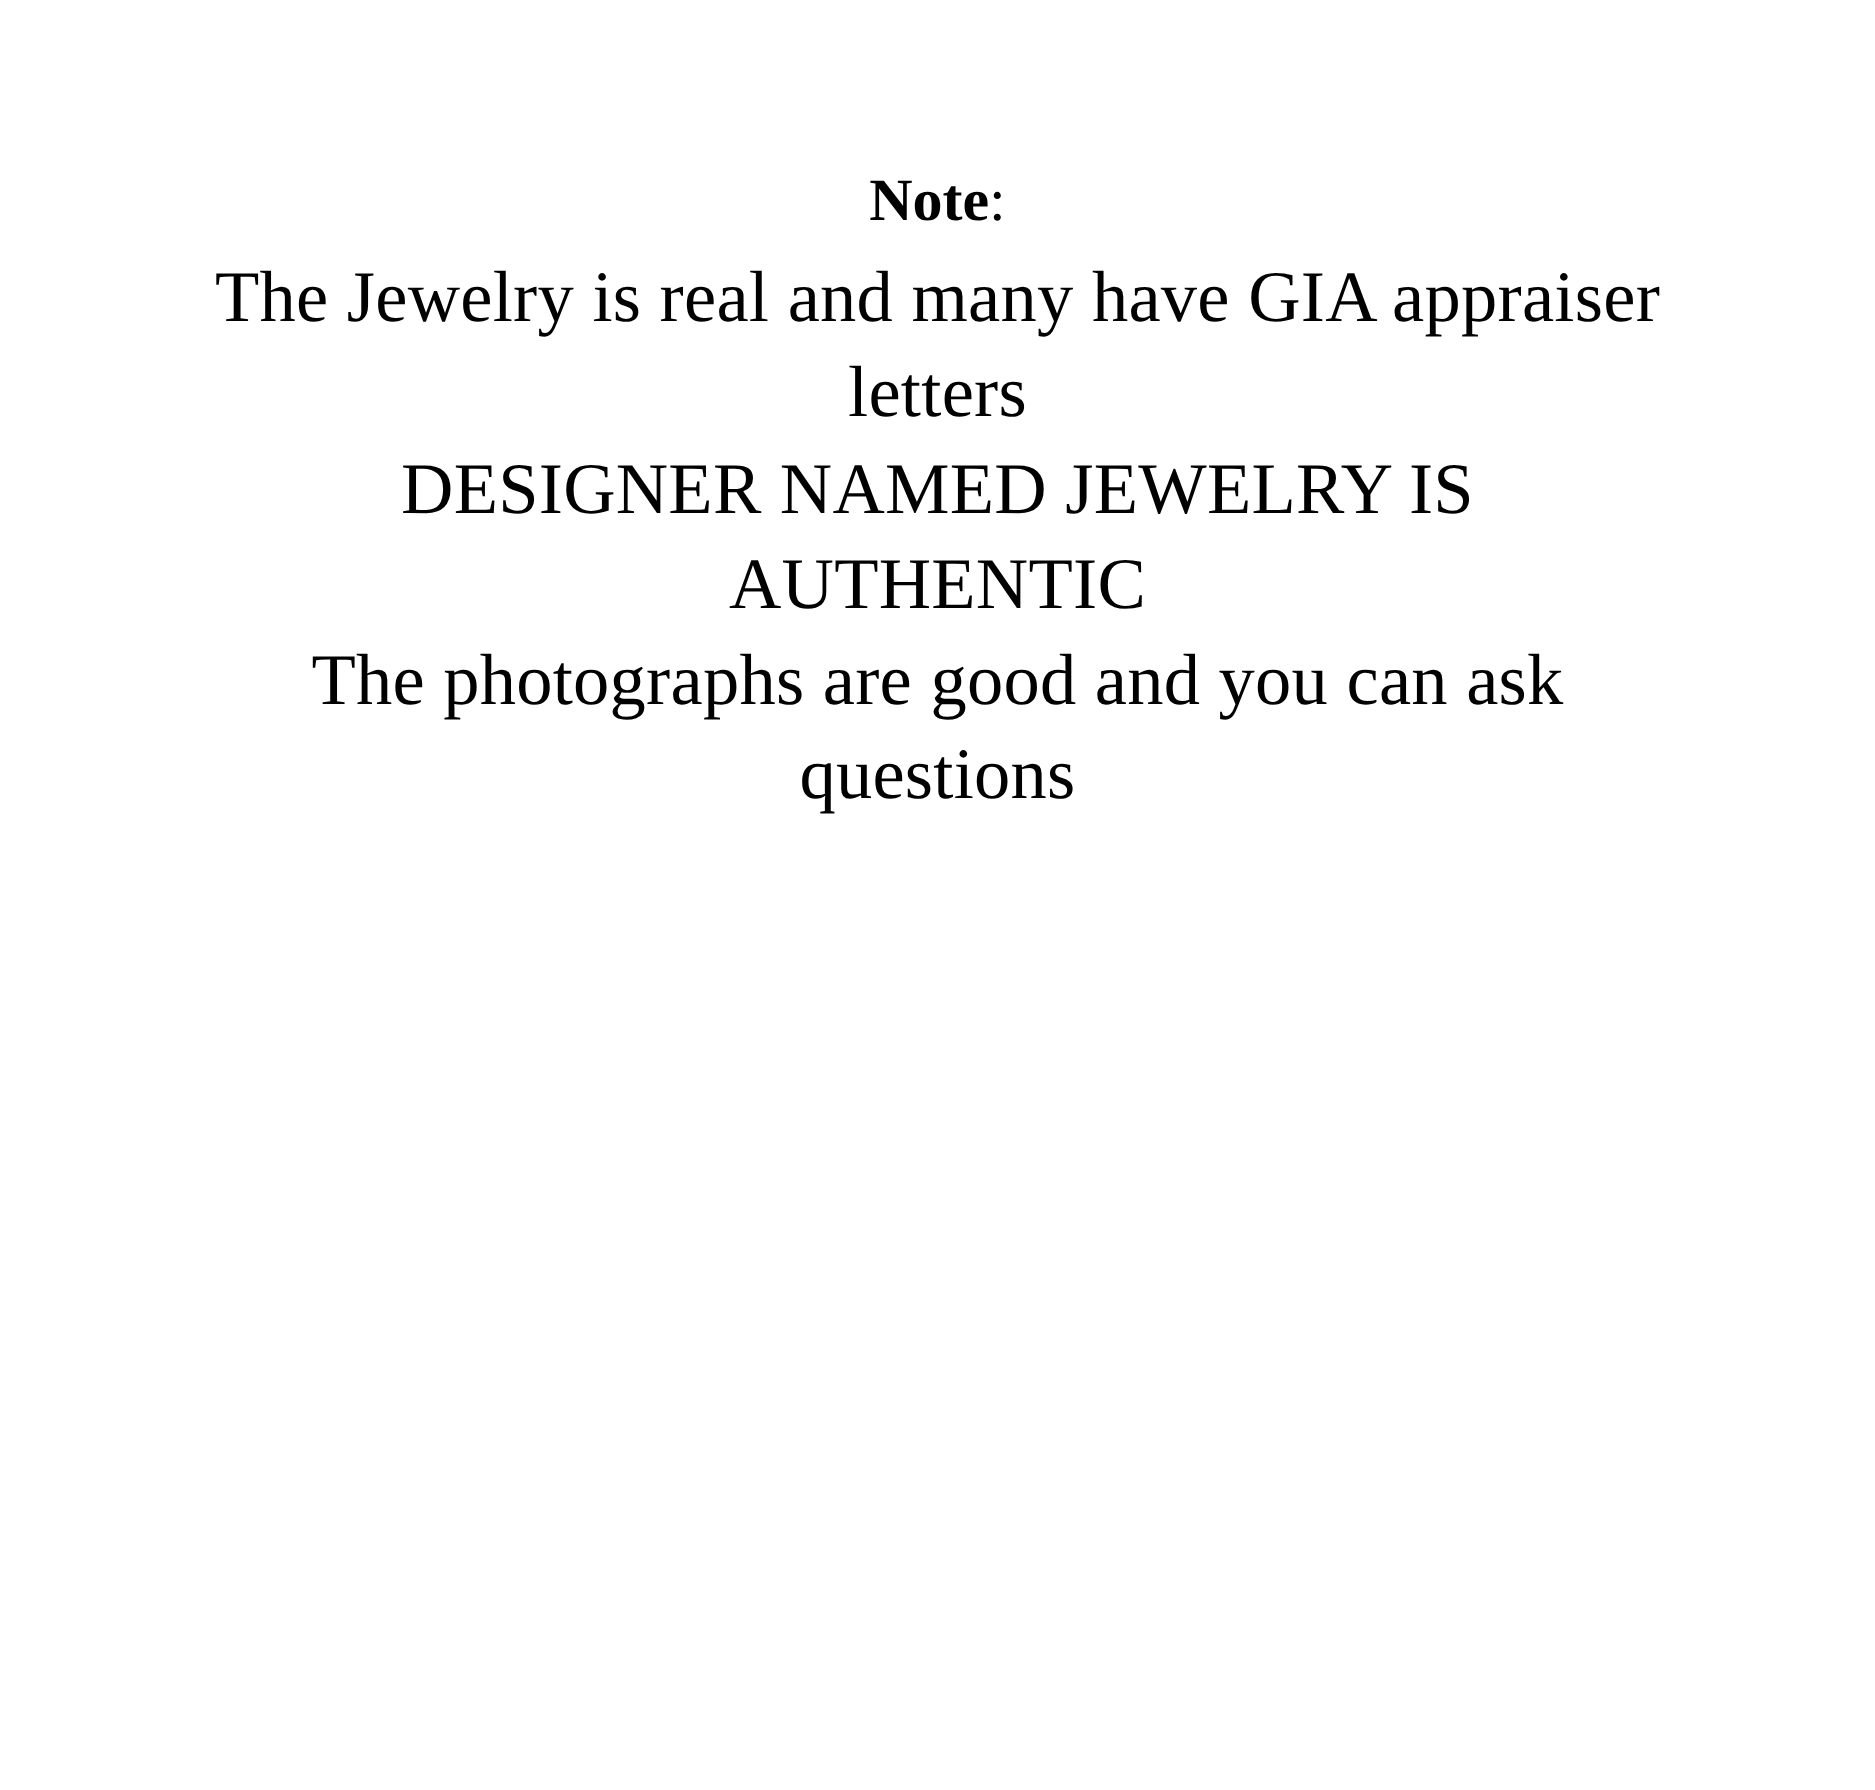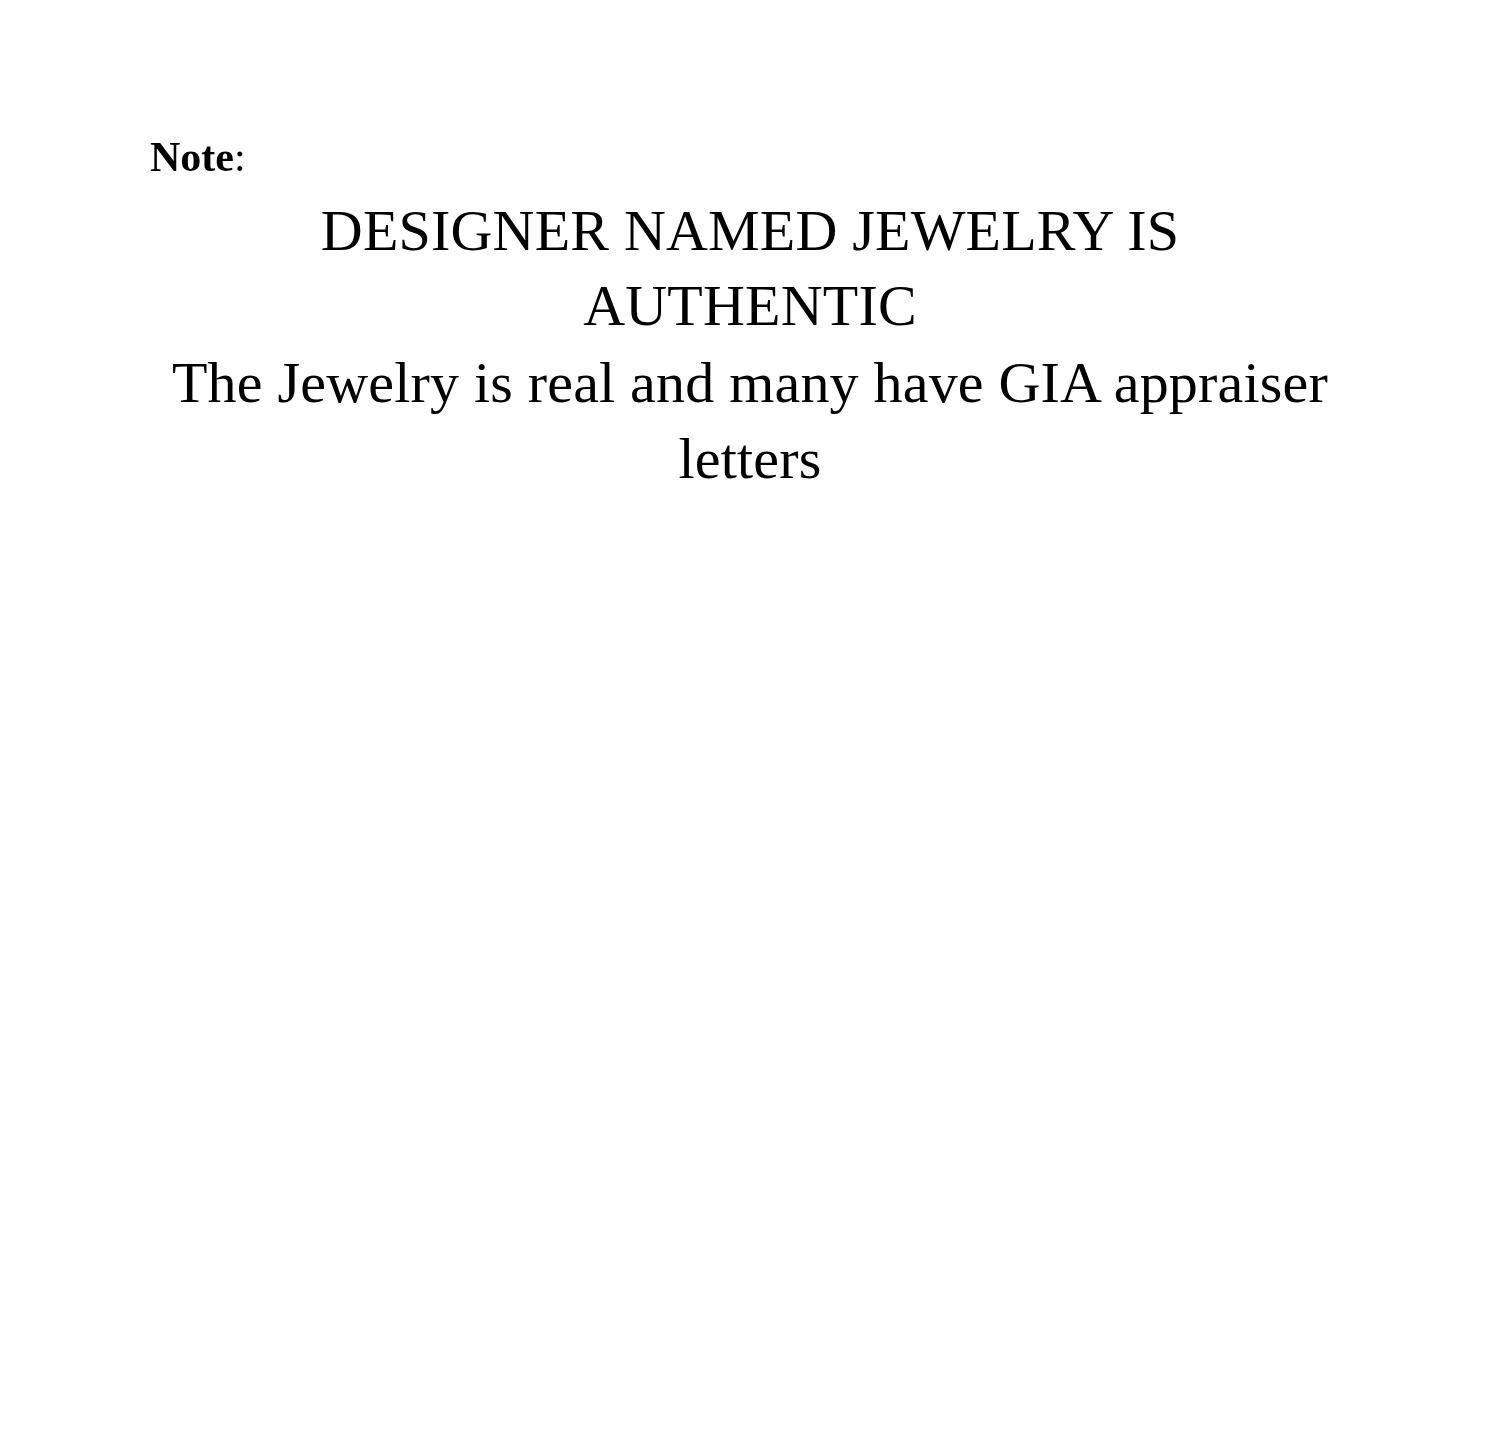--- a/index.html
+++ b/index.html
@@ -19,24 +19,24 @@
     height: 1432px;
     box-sizing: border-box;
     padding: 130px 150px 0 150px;
     background: #ffffff;
   }
   .note-block {
     text-align: center;
     line-height: 1.30;
   }
   .note-heading {
-    font-size: 42px;
+    font-size: 48px;
     margin: 0 0 8px 0;
     font-weight: normal;
-    text-align: left;
+    text-align: center;
   }
   .note-heading .word {
     font-weight: bold;
   }
   .note-heading .colon {
     font-weight: normal;
   }
   .note-line {
     font-size: 58px;
     font-weight: normal;
@@ -45,16 +45,17 @@
     text-align: center;
     letter-spacing: 0.2px;
   }
 </style>
 </head>
 <body>
 
 <div class="page">
   <div class="note-block">
     <h1 class="note-heading"><span class="word">Note</span><span class="colon">:</span></h1>
+    <p class="note-line">The Jewelry is real and many have GIA appraiser letters</p>
     <p class="note-line">DESIGNER NAMED JEWELRY IS AUTHENTIC</p>
-    <p class="note-line">The Jewelry is real and many have GIA appraiser letters</p>
+    <p class="note-line">The photographs are good and you can ask questions</p>
   </div>
 </div>
 
 </body></html>

